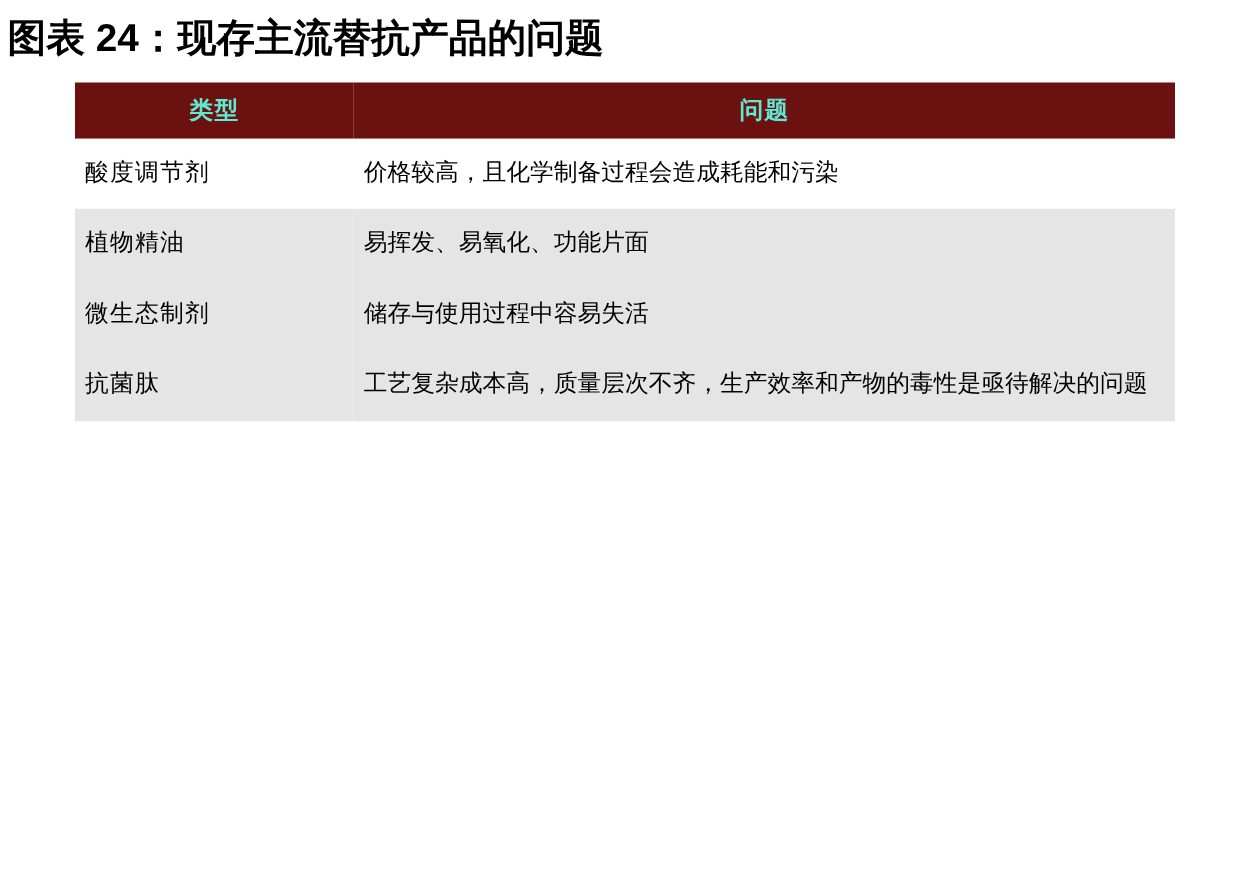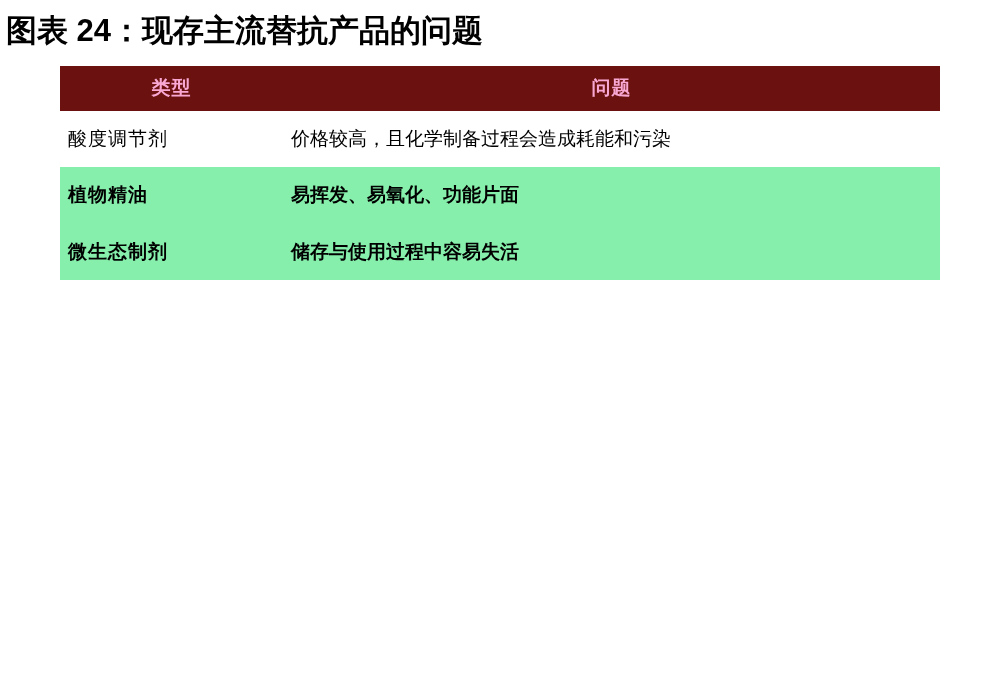--- a/index.html
+++ b/index.html
@@ -33,42 +33,41 @@
     margin: 14px 0 0 60px;
     width: 880px;
   }
   table.data-table {
     border-collapse: collapse;
     width: 880px;
     table-layout: fixed;
   }
   table.data-table thead th {
     background: #6b1110;
-    color: #f9a8d4;
+    color: #5eead4;
     font-size: 19px;
     font-weight: bold;
     padding: 9px 4px 10px 4px;
     text-align: center;
     border: none;
     letter-spacing: 1px;
   }
   table.data-table thead th.col-type {
     width: 215px;
   }
   table.data-table tbody td {
     font-size: 19px;
     text-align: left;
     vertical-align: middle;
     border: none;
     padding: 14px 8px;
     line-height: 1.5;
   }
   table.data-table tbody tr.row-alt td {
-    background: #86efac;
-    font-weight: bold;
+    background: #e5e5e5;
   }
   table.data-table tbody tr.row-plain td {
     background: #ffffff;
   }
   td.cell-type {
     width: 215px;
     letter-spacing: 1px;
   }
   td.cell-issue {
     padding-left: 18px;
@@ -96,17 +95,21 @@
           <td class="cell-issue">价格较高，且化学制备过程会造成耗能和污染</td>
         </tr>
         <tr class="row-alt">
           <td class="cell-type">植物精油</td>
           <td class="cell-issue">易挥发、易氧化、功能片面</td>
         </tr>
         <tr class="row-alt">
           <td class="cell-type">微生态制剂</td>
           <td class="cell-issue">储存与使用过程中容易失活</td>
         </tr>
+        <tr class="row-alt">
+          <td class="cell-type">抗菌肽</td>
+          <td class="cell-issue">工艺复杂成本高，质量层次不齐，生产效率和产物的毒性是亟待解决的问题</td>
+        </tr>
       </tbody>
     </table>
   </div>
 
 </div>
 
 </body></html>

